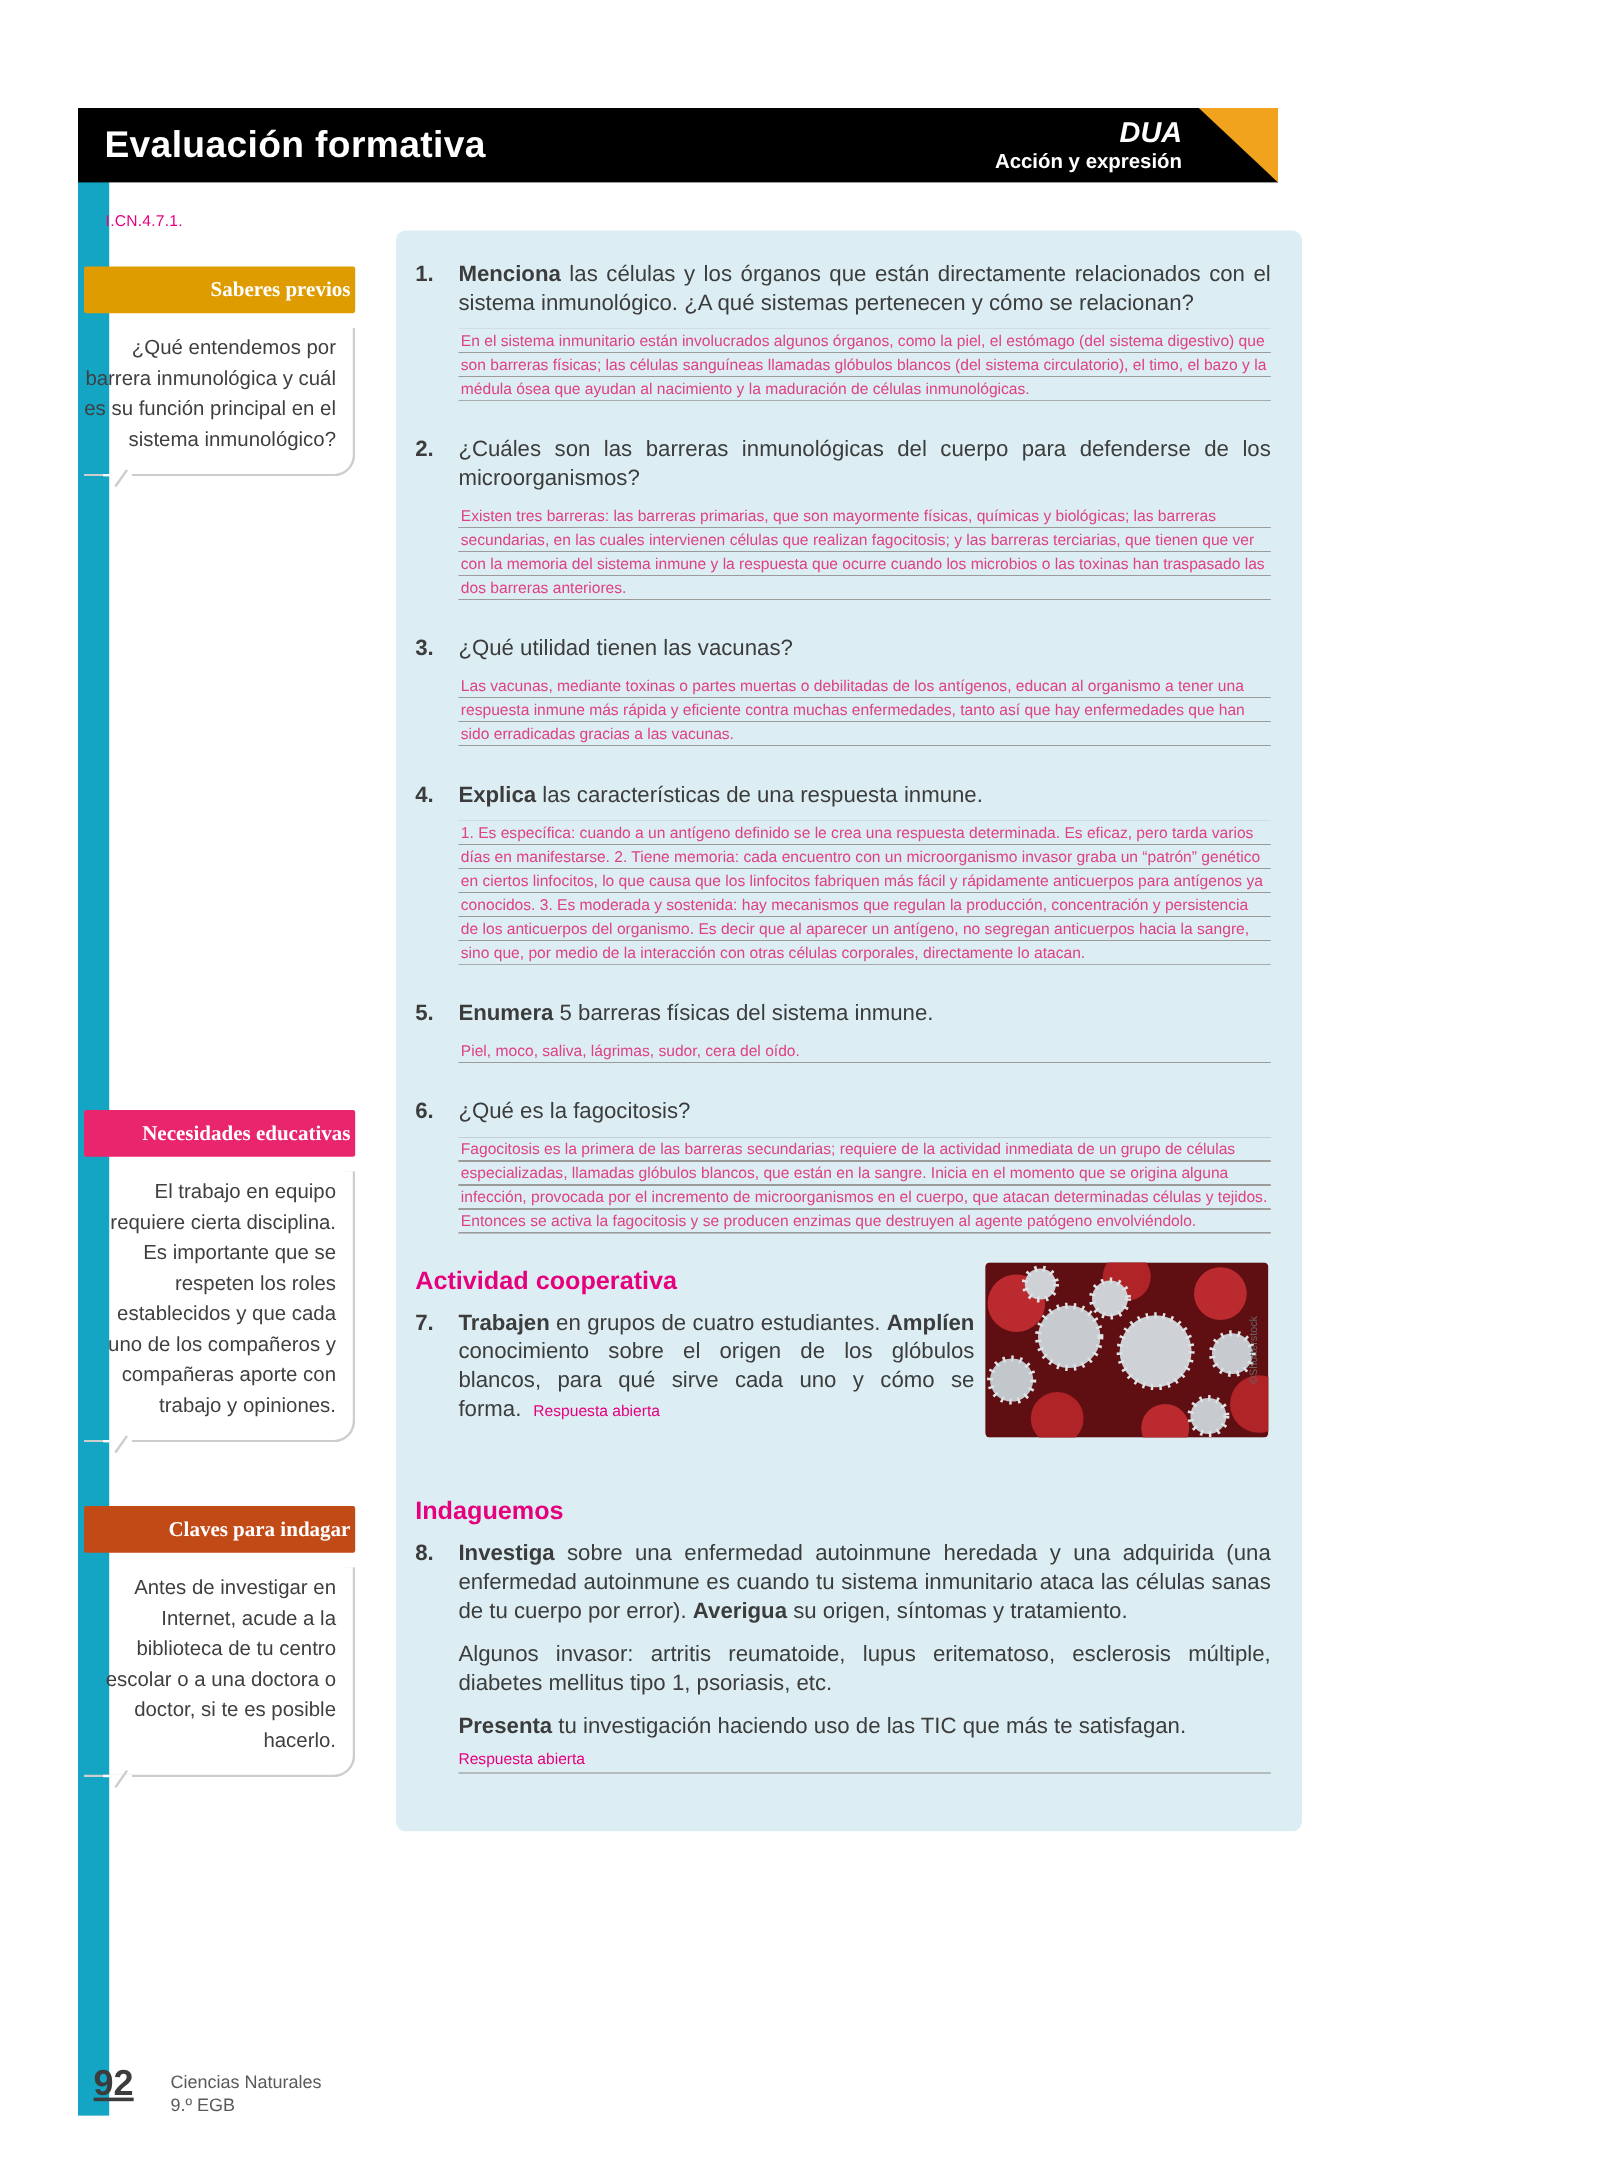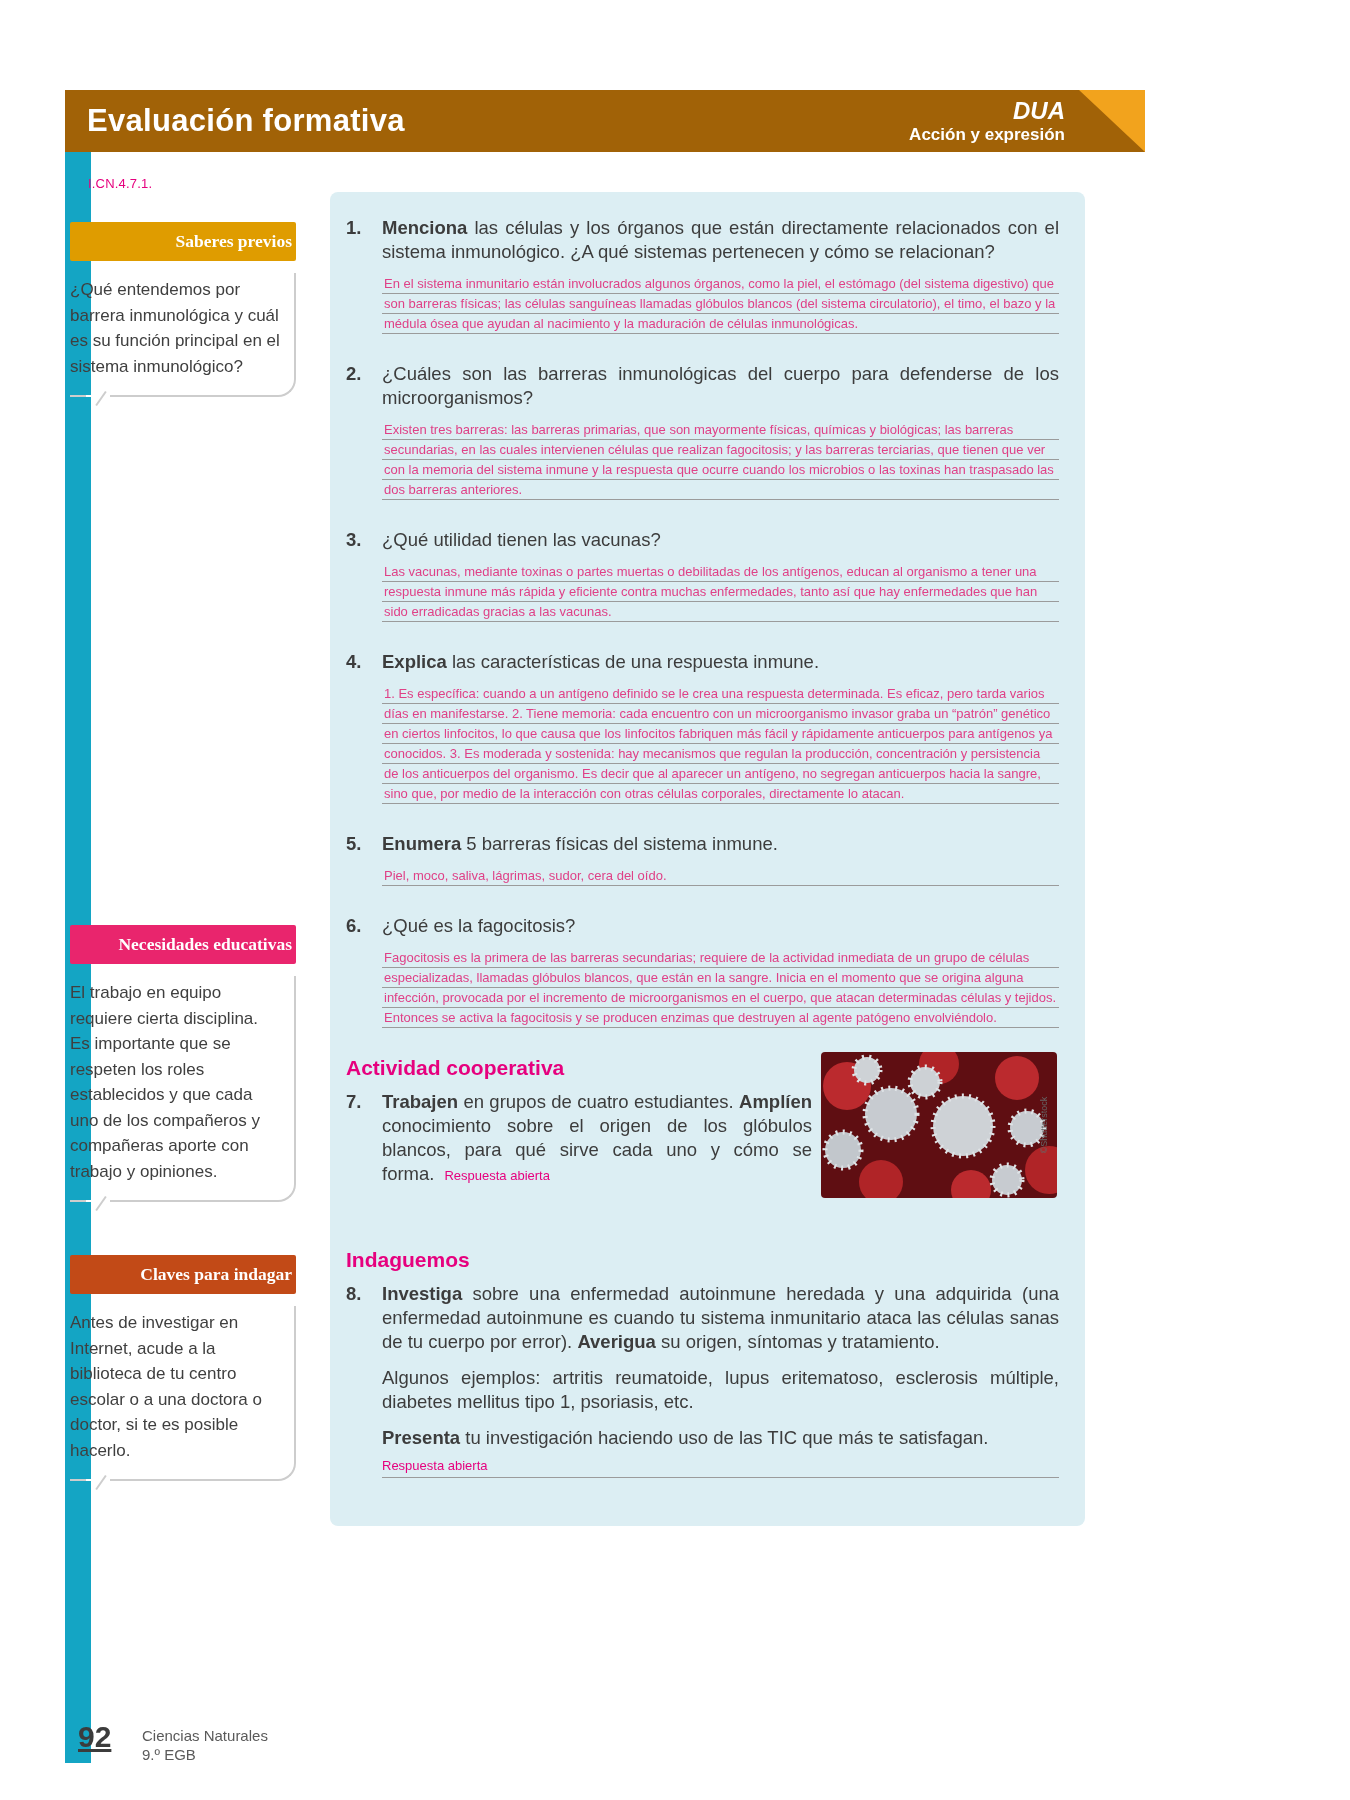--- a/index.html
+++ b/index.html
@@ -5,37 +5,37 @@
   html,body { margin:0; padding:0; background:#ffffff; }
   .page {
     position:relative; width:1350px; height:1800px; background:#ffffff;
     font-family:"Liberation Sans", sans-serif; overflow:hidden;
   }
 
   
   .left-strip { position:absolute; left:65px; top:90px; width:26px; height:1673px; background:#14a5c4; }
 
   
-  .header { position:absolute; left:65px; top:90px; width:1080px; height:62px; background:#a16207; }
+  .header { position:absolute; left:65px; top:90px; width:1000px; height:62px; background:#000000; }
   .header-title { position:absolute; left:22px; top:0; line-height:62px; font-size:31px; font-weight:bold; color:#ffffff; letter-spacing:0.3px; }
   .dua { position:absolute; right:80px; top:7px; text-align:right; color:#ffffff; }
   .dua-title { font-size:24px; font-weight:bold; line-height:27px;font-style:italic; }
   .dua-sub { font-size:17px; font-weight:bold; line-height:21px; }
   .orange-corner { position:absolute; right:0; top:0; width:0; height:0; border-top:62px solid #f2a31d; border-left:66px solid transparent; }
 
   .ref { position:absolute; left:88px; top:176px; font-size:13px; color:#e6007e; letter-spacing:0.2px; }
 
   
   .note { position:absolute; width:226px; }
   .note-badge { display:block; background:#df9c00; color:#ffffff; font-weight:bold; font-size:17.5px; text-align:right; padding:9px 4px; border-radius:2px;font-family:Liberation Serif, serif; }
   .note--pink .note-badge { background:#e9256d; }
   .note--rust .note-badge { background:#c24a17; }
   .note-body {
     position:relative; margin-top:12px; padding:4px 14px 16px 0;
-    text-align:left; font-size:17px; line-height:1.5; color:#3f3f3f;
+    text-align:right; font-size:17px; line-height:1.5; color:#3f3f3f;
     border-right:2px solid #cdcdcd; border-bottom:2px solid #cdcdcd; border-radius:0 0 18px 0;
   }
   .note-tailgap { position:absolute; left:16px; bottom:-2px; width:24px; height:2px; background:#ffffff; }
   .note-tail { position:absolute; left:30px; bottom:-12px; width:2px; height:17px; background:#cdcdcd; transform:rotate(35deg); }
   #note-saberes { left:70px; top:222px; }
   #note-necesidades { left:70px; top:925px; }
   #note-claves { left:70px; top:1255px; }
 
   
   .content {
@@ -208,21 +208,21 @@
     </div>
 
     <div class="q-section">
       <h3 class="sec-heading">Indaguemos</h3>
       <div class="q-row">
         <div class="q-num">8.</div>
         <div class="q-text">
           <b>Investiga</b><span> sobre una enfermedad autoinmune heredada y una adquirida (una enfermedad autoinmune es cuando tu sistema inmunitario ataca las células sanas de tu cuerpo por error). </span><b>Averigua</b><span> su origen, síntomas y tratamiento.</span>
         </div>
       </div>
-      <p class="q-para">Algunos ejemplos: artritis reumatoide, lupus eritematoso, esclerosis múltiple, diabetes mellitus tipo 1, psoriasis, etc.</p>
+      <p class="q-para">Algunos invasor: artritis reumatoide, lupus eritematoso, esclerosis múltiple, diabetes mellitus tipo 1, psoriasis, etc.</p>
       <p class="q-para">
         <b>Presenta</b><span> tu investigación haciendo uso de las TIC que más te satisfagan.</span>
       </p>
       <div class="open-note block">Respuesta abierta</div>
     </div>
 
   </main>
 
   <div class="footer-num">92</div>
   <div class="footer-course">

